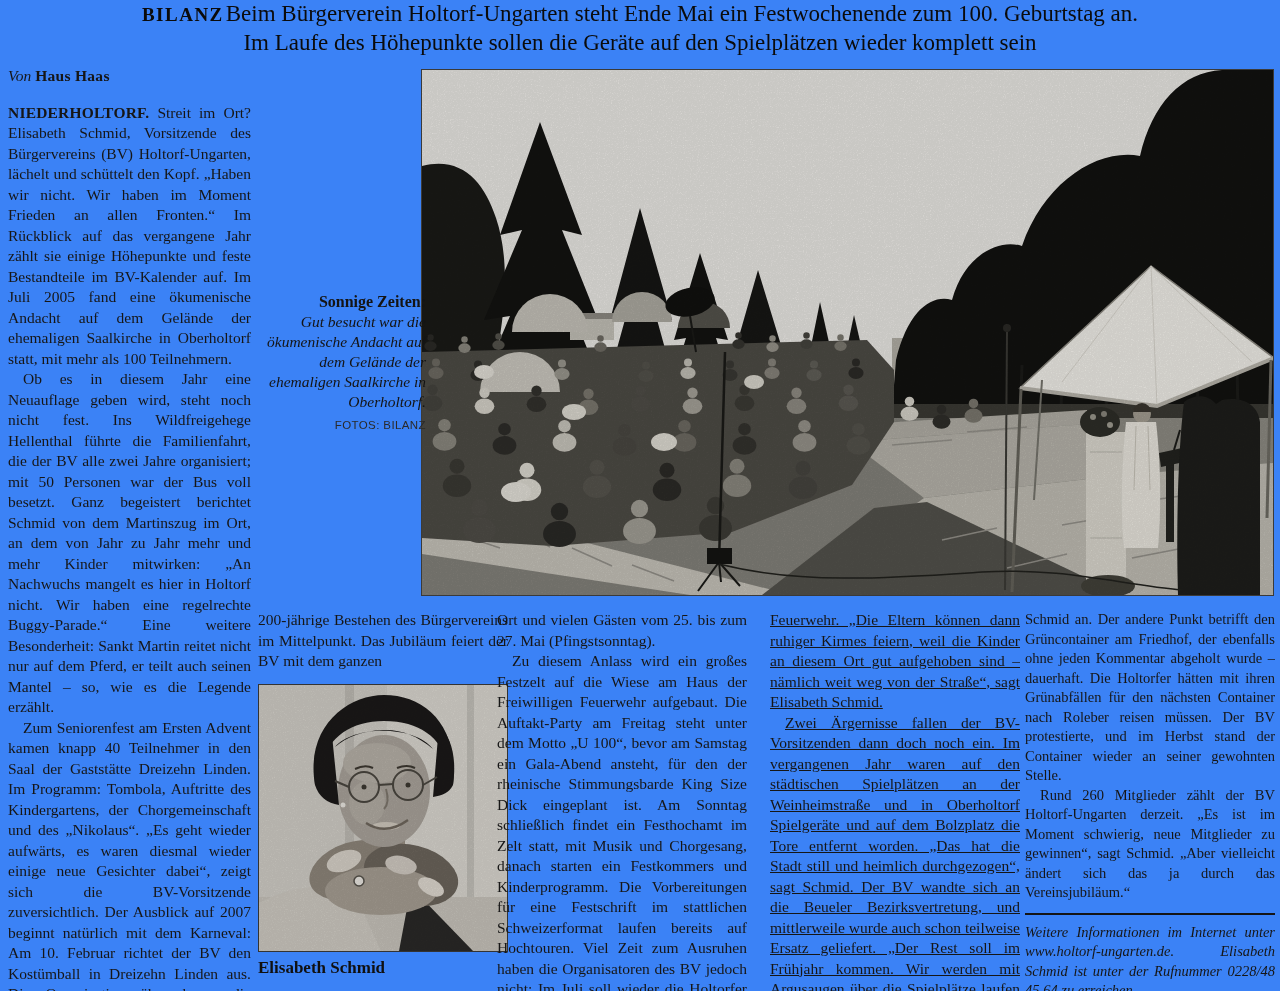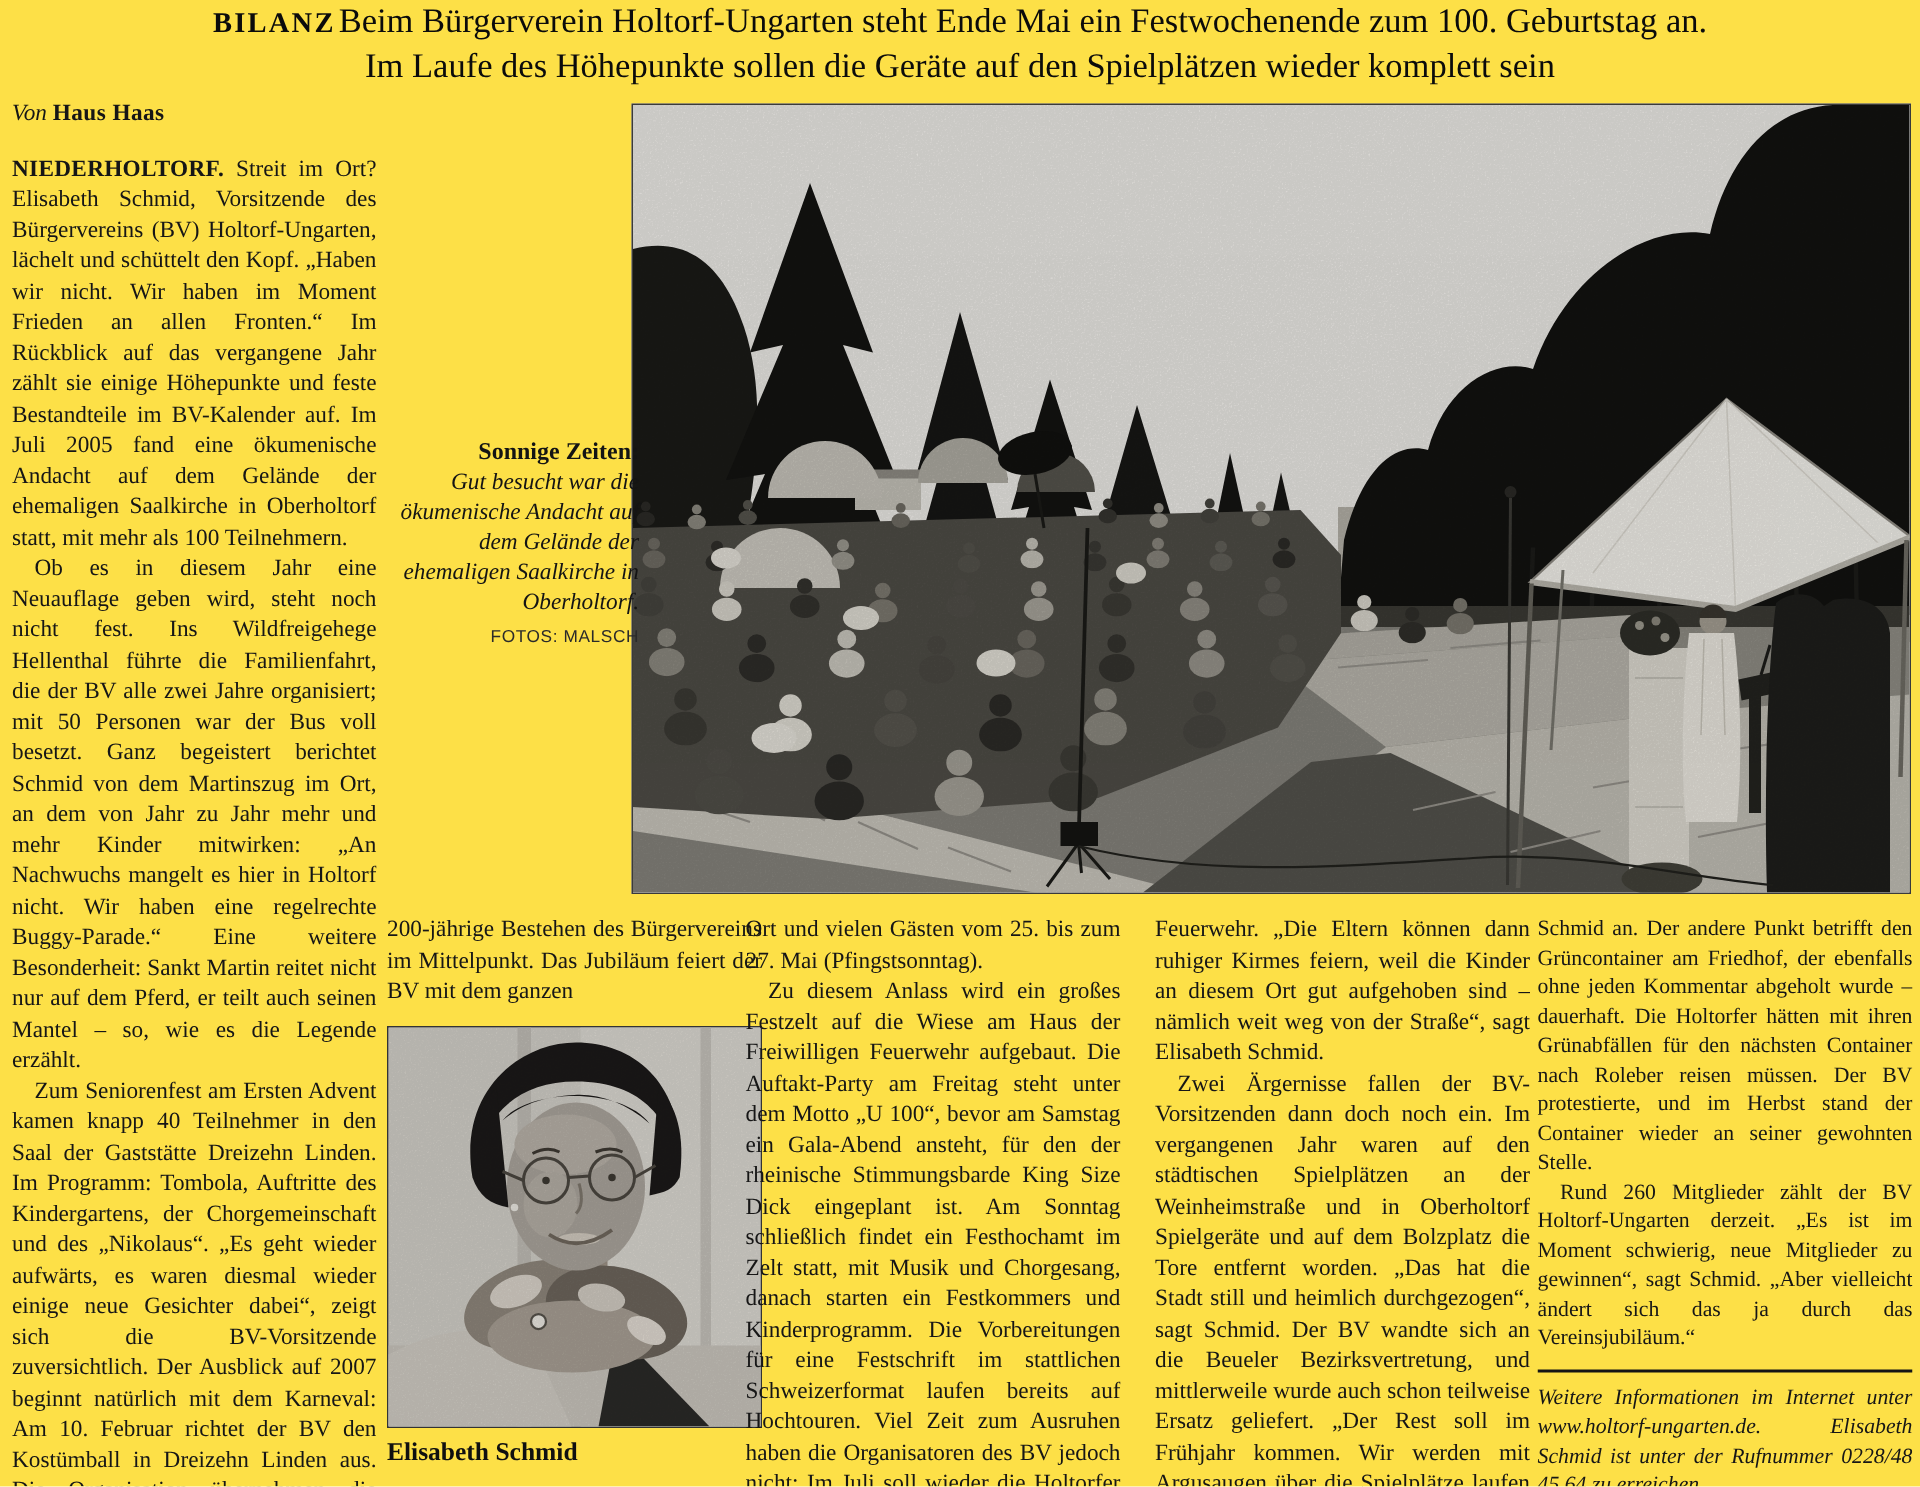--- a/index.html
+++ b/index.html
@@ -1,18 +1,18 @@
 <!DOCTYPE html>
 <html lang="de"><head>
 <meta charset="utf-8">
 <style>
   html,body { margin:0; padding:0; background:#ffffff; }
   .page {
     position:relative; width:1280px; height:991px; overflow:hidden;
-    background:#fde047; color:#121212;
+    background:#3b82f6; color:#121212;
     font-family:"Liberation Serif", serif;
   }
   
   .headline { position:absolute; top:0; left:0; width:100%; text-align:center; }
   .hl-line1 { font-size:23px; line-height:28px; color:#0b0b0b; }
   .kicker { font-weight:bold; font-size:19px; letter-spacing:1.5px; padding-right:2px; }
   .hl-line2 { font-size:23px; line-height:28px; color:#0b0b0b; }
 
   
   .col {
@@ -22,21 +22,21 @@
   .col p { margin:0; text-indent:15px; }
   .col p.noind { text-indent:0; }
   .byline { text-indent:0 !important; margin:0 0 16px 0 !important; font-size:15.5px; }
   .byline em { font-style:italic; }
   .byline b { font-weight:bold; letter-spacing:0.3px; }
   b.lead { letter-spacing:0.2px; }
 
   #col1 { left:8px;    top:66px;  width:243px; height:925px; }
   #col2 { left:258px;  top:610px; width:250px; height:72px;  }
   #col3 { left:497px;  top:610px; width:250px; height:381px; }
-  #col4 { left:770px;  top:610px; width:250px; height:381px; }
+  #col4 { left:770px;  top:610px; width:250px; height:381px;text-decoration:underline; }
   #col5 { left:1025px; top:610px; width:250px; height:381px; font-size:14.5px; line-height:19.5px; }
 
   .rule { border:none; border-top:2px solid #151515; margin:10px 0 8px 0; }
   .contact { font-style:italic; text-indent:0 !important; }
 
   
   .main-photo {
     position:absolute; left:421px; top:69px; width:851px; height:525px;
     margin:0; border:1px solid #3a3a3a; background:#eceae6;
   }
@@ -252,21 +252,21 @@
       </g>
       <path d="M297,494 C380,515 470,508 560,502 C640,497 700,515 760,520" stroke="#21211d" stroke-width="1.5" fill="none"></path>
 
       <rect width="851" height="525" filter="url(#gr)" opacity="0.14"></rect>
     </svg>
   </figure>
 
   <div class="photo-caption">
     <div class="cap-title">Sonnige Zeiten:</div>
     <div class="cap-text">Gut besucht war die ökumenische Andacht auf dem Gelände der ehemaligen Saalkirche in Oberholtorf.</div>
-    <div class="credit">FOTOS: MALSCH</div>
+    <div class="credit">FOTOS: BILANZ</div>
   </div>
 
   <div class="col" id="col2">
     <p class="noind">200-jährige Bestehen des Bürgervereins im Mittelpunkt. Das Jubiläum feiert der BV mit dem ganzen</p>
   </div>
 
   <figure class="portrait">
     <svg width="248" height="266" viewBox="0 0 248 266" xmlns="http://www.w3.org/2000/svg">
       <rect width="248" height="266" fill="#cfccc5"></rect>
       <rect x="128" width="120" height="266" fill="#d8d5ce"></rect>

